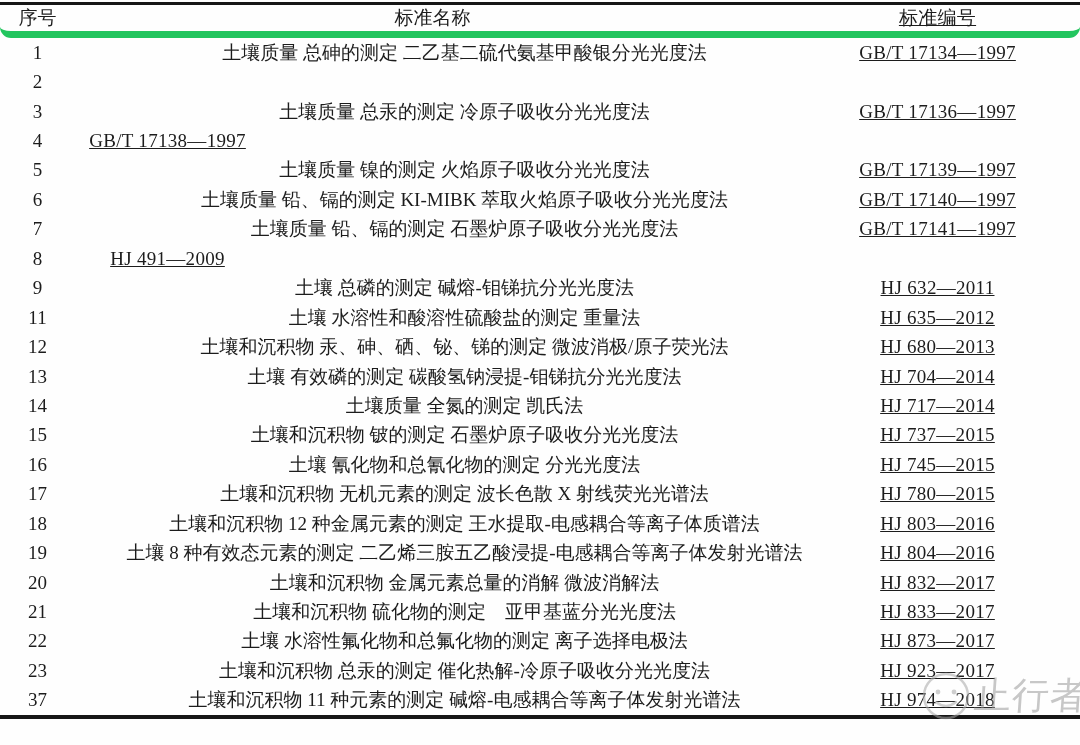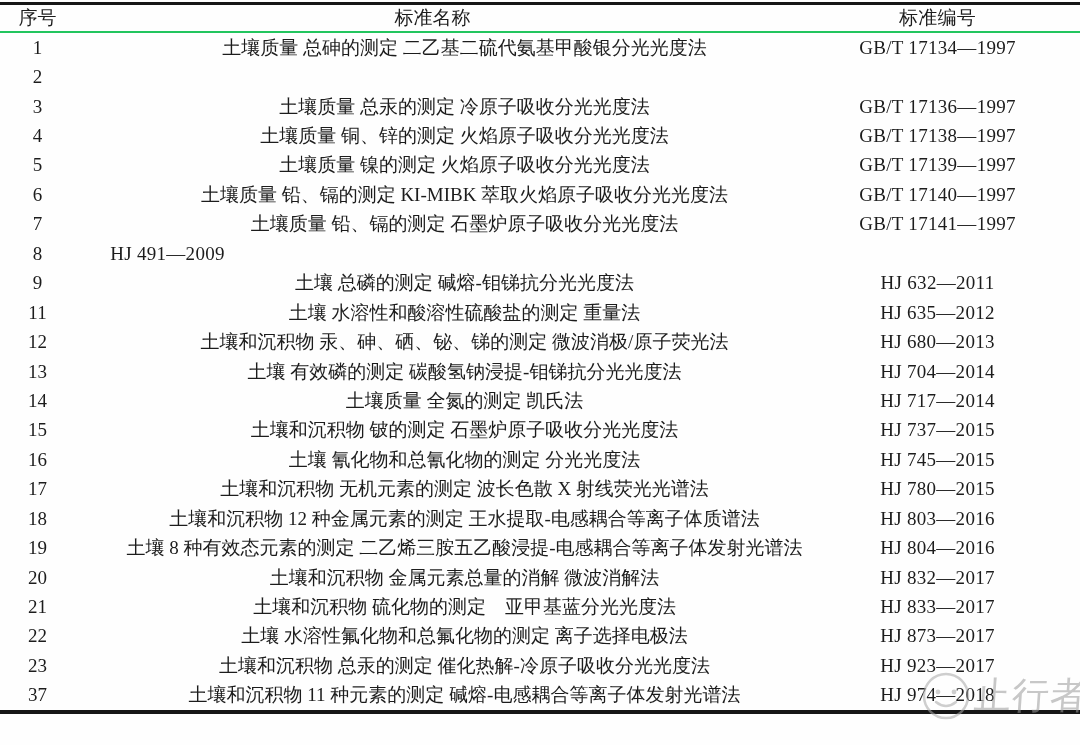--- a/index.html
+++ b/index.html
@@ -22,23 +22,24 @@
     top: 2px;
     left: 0;
     width: 1080px;
     border-top: 3px solid #161616;
     border-bottom: 4px solid #161616;
   }
   .header-row {
     display: flex;
     align-items: flex-start;
     height: 26px;
-    border-bottom: 2px solid #22c55e;
+    border-bottom: 7px solid #22c55e;
     color: #1c1c1c;
     font-size: 19px;
+    border-radius: 11px;
   }
   .rows {
     display: flex;
     flex-direction: column;
   }
   .row {
     display: flex;
     align-items: center;
     height: 29.45px;
     color: #1c1c1c;
@@ -62,20 +63,21 @@
     padding-right: 55px;
     font-family: Liberation Mono, monospace;
   }
   .col-code {
     flex: 0 0 235px;
     width: 235px;
     box-sizing: border-box;
     text-align: center;
     padding-right: 50px;
     letter-spacing: 0.3px;
+    text-decoration: underline;
   }
   .watermark {
     position: absolute;
     left: 921px;
     top: 671px;
     display: flex;
     align-items: center;
     gap: 3px;
     pointer-events: none;
     opacity: 0.55;
@@ -120,21 +122,20 @@
       </div>
 
       <div class="row">
         <div class="col-no">3</div>
         <div class="col-name">土壤质量 总汞的测定 冷原子吸收分光光度法</div>
         <div class="col-code">GB/T 17136—1997</div>
       </div>
 
       <div class="row">
         <div class="col-no">4</div>
-        <div class="col-name">土壤质量 铜、锌的测定 火焰原子吸收分光光度法</div>
         <div class="col-code">GB/T 17138—1997</div>
       </div>
 
       <div class="row">
         <div class="col-no">5</div>
         <div class="col-name">土壤质量 镍的测定 火焰原子吸收分光光度法</div>
         <div class="col-code">GB/T 17139—1997</div>
       </div>
 
       <div class="row">

